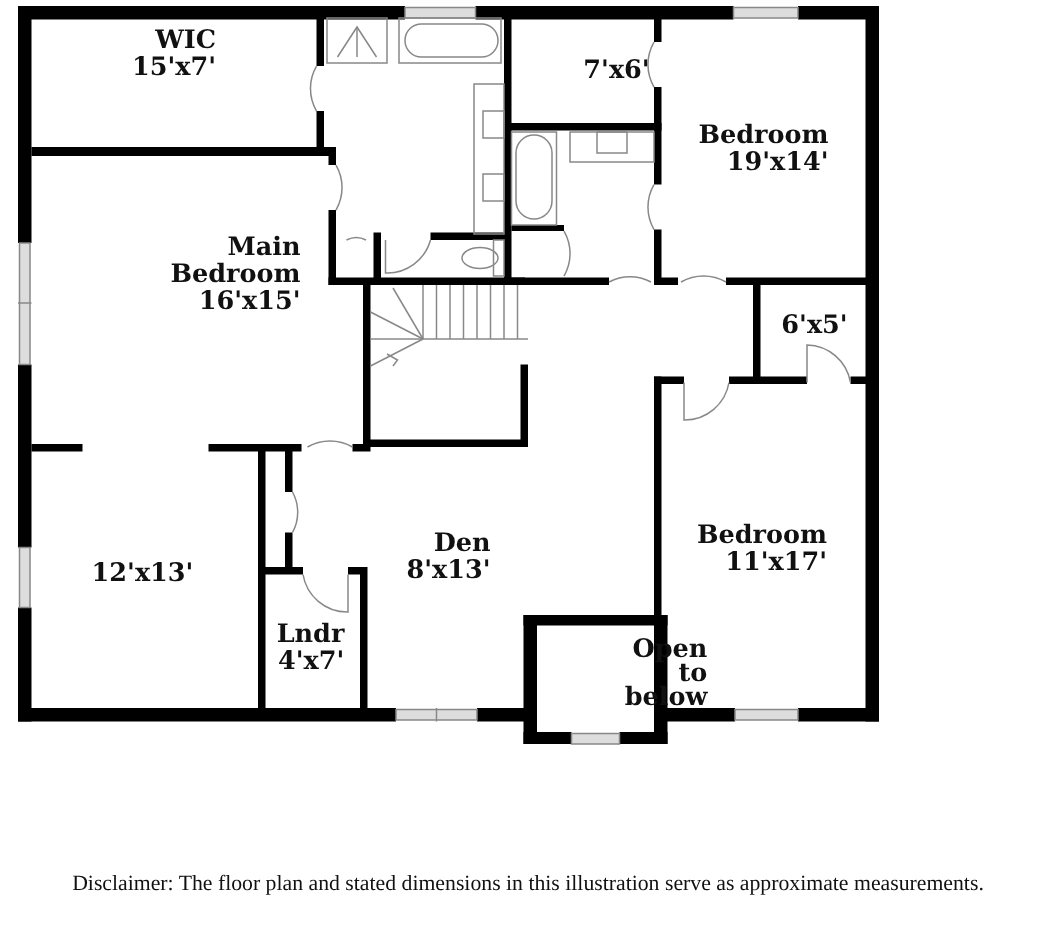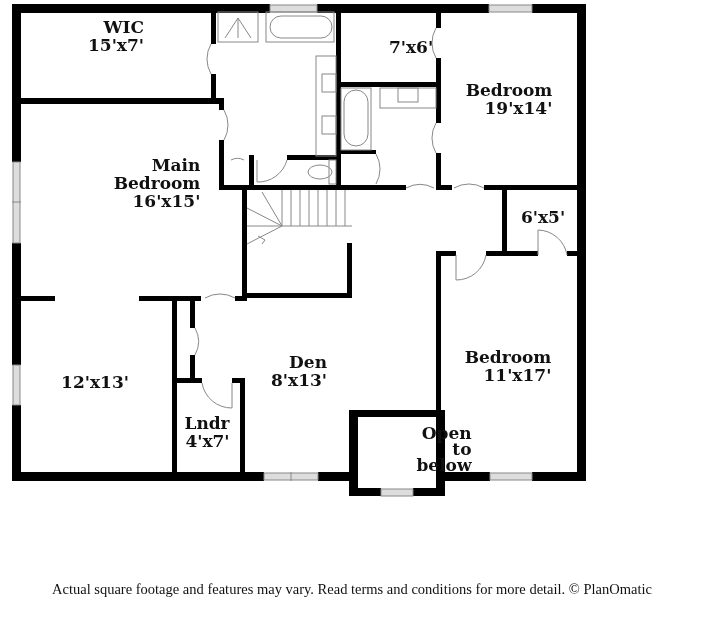--- a/index.html
+++ b/index.html
@@ -191,14 +191,14 @@
   <span>to</span>
   <span>below</span>
 </div>
 
 <div class="room-label" style="left:508px; top:348px;">
   <span>Bedroom</span>
   <span>11'x17'</span>
 </div>
 
 <div id="disclaimer">
-  <span>Actual square footage and features may vary. Read terms and conditions for more detail. © PlanOmatic</span>
+  <span>Disclaimer: The floor plan and stated dimensions in this illustration serve as approximate measurements.</span>
 </div>
 
 </body></html>

